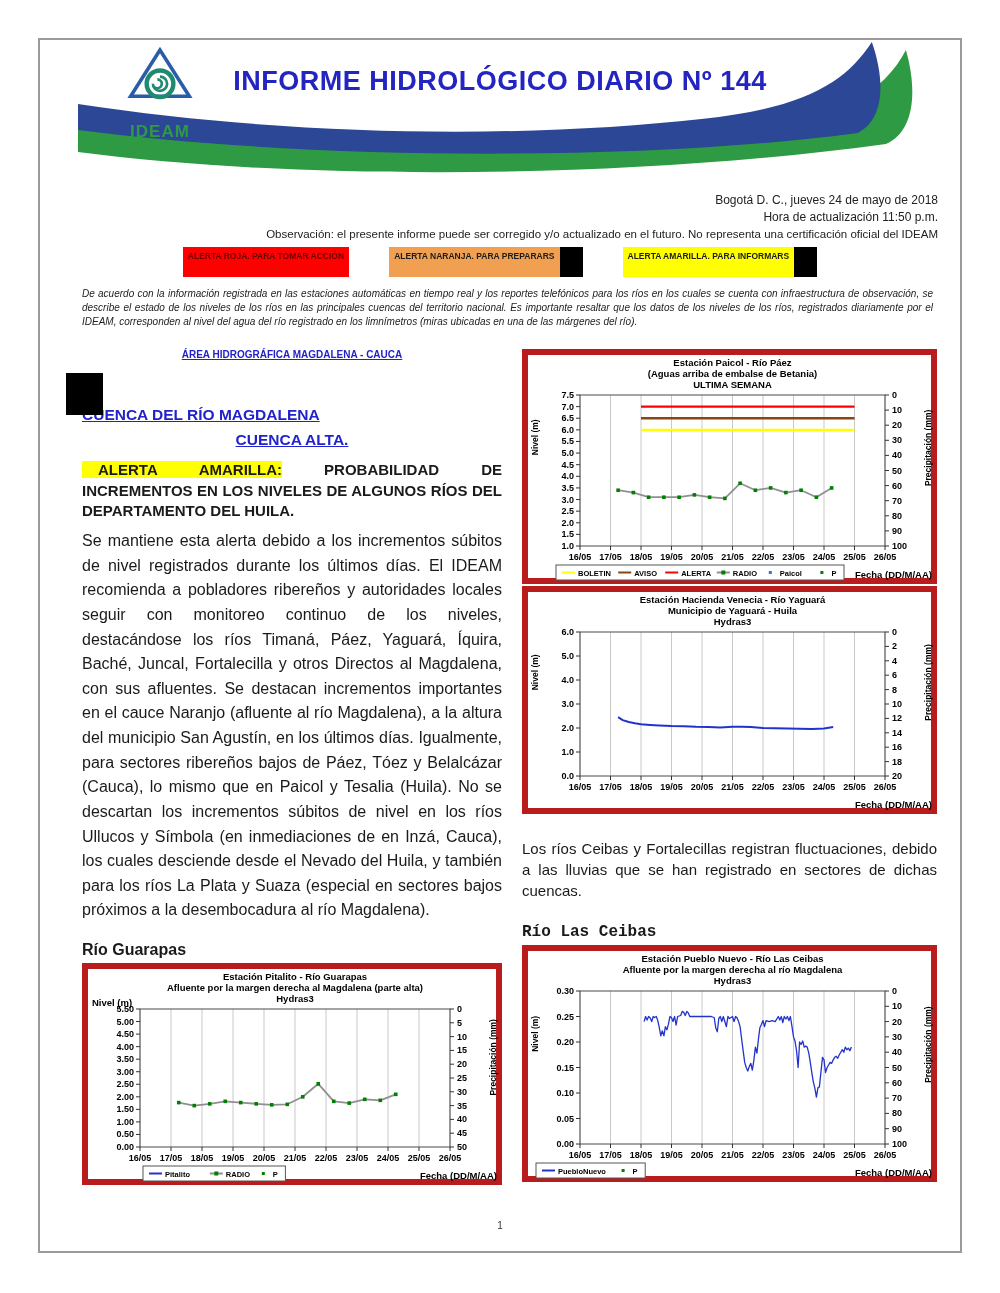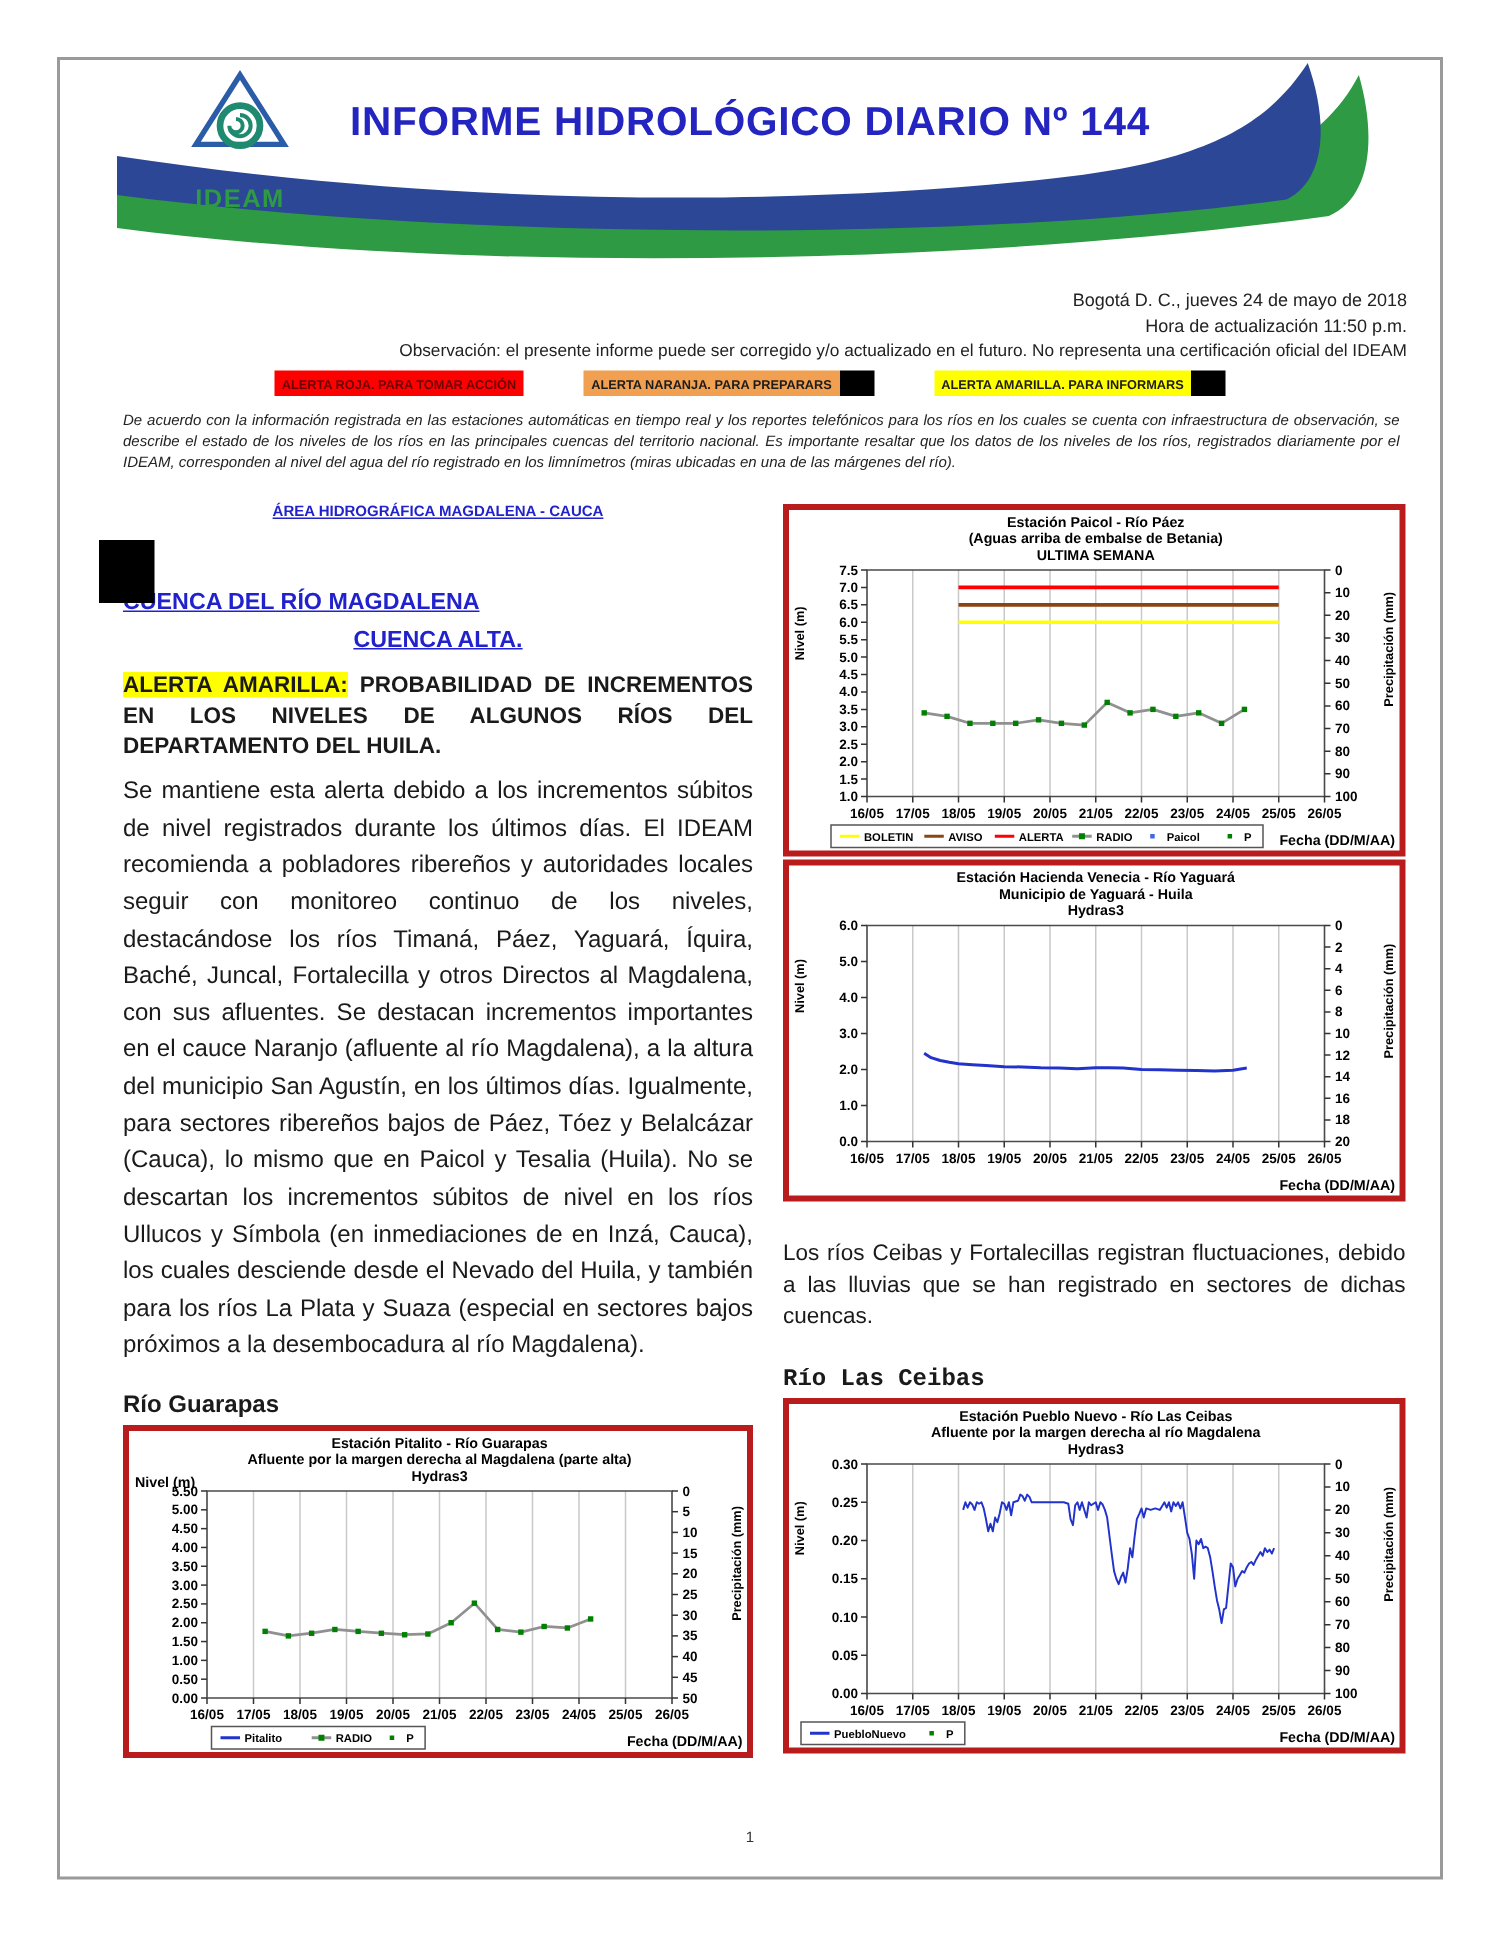--- a/index.html
+++ b/index.html
@@ -10,44 +10,44 @@
   .swoosh { position:absolute; left:38px; top:0; width:862px; height:150px; z-index:0; }
   .logo { position:absolute; left:72px; top:6px; width:96px; text-align:center; z-index:2; }
   .logo-text { color:var(--logo-green); font-weight:bold; font-size:17px; letter-spacing:1px; }
   .report-title { position:absolute; left:0; right:0; top:26px; text-align:center; z-index:1;
                   color:var(--title-blue); font-size:27px; font-weight:bold; letter-spacing:0.5px; }
   .meta { text-align:right; padding-right:22px; margin-top:2px; position:relative; z-index:2;
           font-size:12px; line-height:1.4; color:#222; }
   .meta .obs { font-size:11.5px; }
   .chips { display:flex; justify-content:center; gap:40px; margin-top:5px; align-items:flex-start; }
   .chip-wrap { display:flex; align-items:stretch; }
-  .chip { font-size:8.5px; font-weight:bold; padding:4px 5px 3px; white-space:nowrap; }
+  .chip { font-size:8.5px; font-weight:bold; padding:4px 5px 16px; white-space:nowrap; }
   .chip.red { background:var(--red-bg); color:#6d0000; }
   .chip.orange { background:var(--orange-bg); color:#1c1c1c; }
   .chip.yellow { background:var(--yellow-bg); color:#1c1c1c; }
   .blackbox { width:23px; background:#000; }
   .intro { font-style:italic; font-size:10px; line-height:1.42; text-align:justify;
            margin:10px 27px 0 42px; color:#222; }
   .columns { display:flex; gap:20px; margin:20px 27px 0 42px; }
   .col-left { position:relative; width:420px; }
   .col-right { width:415px; }
   .section-title { text-align:center; color:var(--heading-blue); font-weight:bold; font-size:10px;
                    text-decoration:underline; }
   .redaction-lg { position:absolute; left:-16px; top:24px; width:37px; height:42px; background:#000; }
   .basin-heading { color:var(--heading-blue); font-weight:bold; font-size:15.5px;
                    text-decoration:underline; margin-top:46px; }
   .subbasin-heading { color:var(--heading-blue); font-weight:bold; font-size:15.5px;
                       text-decoration:underline; margin-top:7px;text-align:center; }
   .alert-par { font-weight:bold; font-size:15px; line-height:1.35; text-align:justify; margin-top:11px; }
-  .alert-hl { background:var(--hl-yellow); }
+  .alert-hl { background:var(--hl-yellow);padding-left:16px; }
   .body-par { font-size:16px; line-height:1.54; text-align:justify; margin-top:8px; }
   .river-heading { font-weight:bold; font-size:16px; margin-top:18px; margin-bottom:4px; }
   .col-right .river-heading:first-child { margin-top:0; }
   .side-par { font-size:15px; line-height:1.4; text-align:justify; margin-top:24px; }
-  .chart { border:4px solid #b91c1c; background:#fff; width:100%; }
+  .chart { border:6px solid #b91c1c; background:#fff; width:100%; }
   [data-chart-id="paez"]    { height:235px; }
   [data-chart-id="yaguara"] { height:228px; margin-top:2px; }
   [data-chart-id="guarapas"]{ height:222px; }
   [data-chart-id="ceibas"]  { height:237px; }
   .yaguara-h { margin-top:20px; }
   .ceibas-h { margin-top:22px;font-family:Liberation Mono, monospace; }
   .page-number { position:absolute; bottom:20px; left:0; right:0; text-align:center;
                  font-size:10px; color:#333; }
   svg text { font-family:"Liberation Sans", sans-serif; }
 </style>

